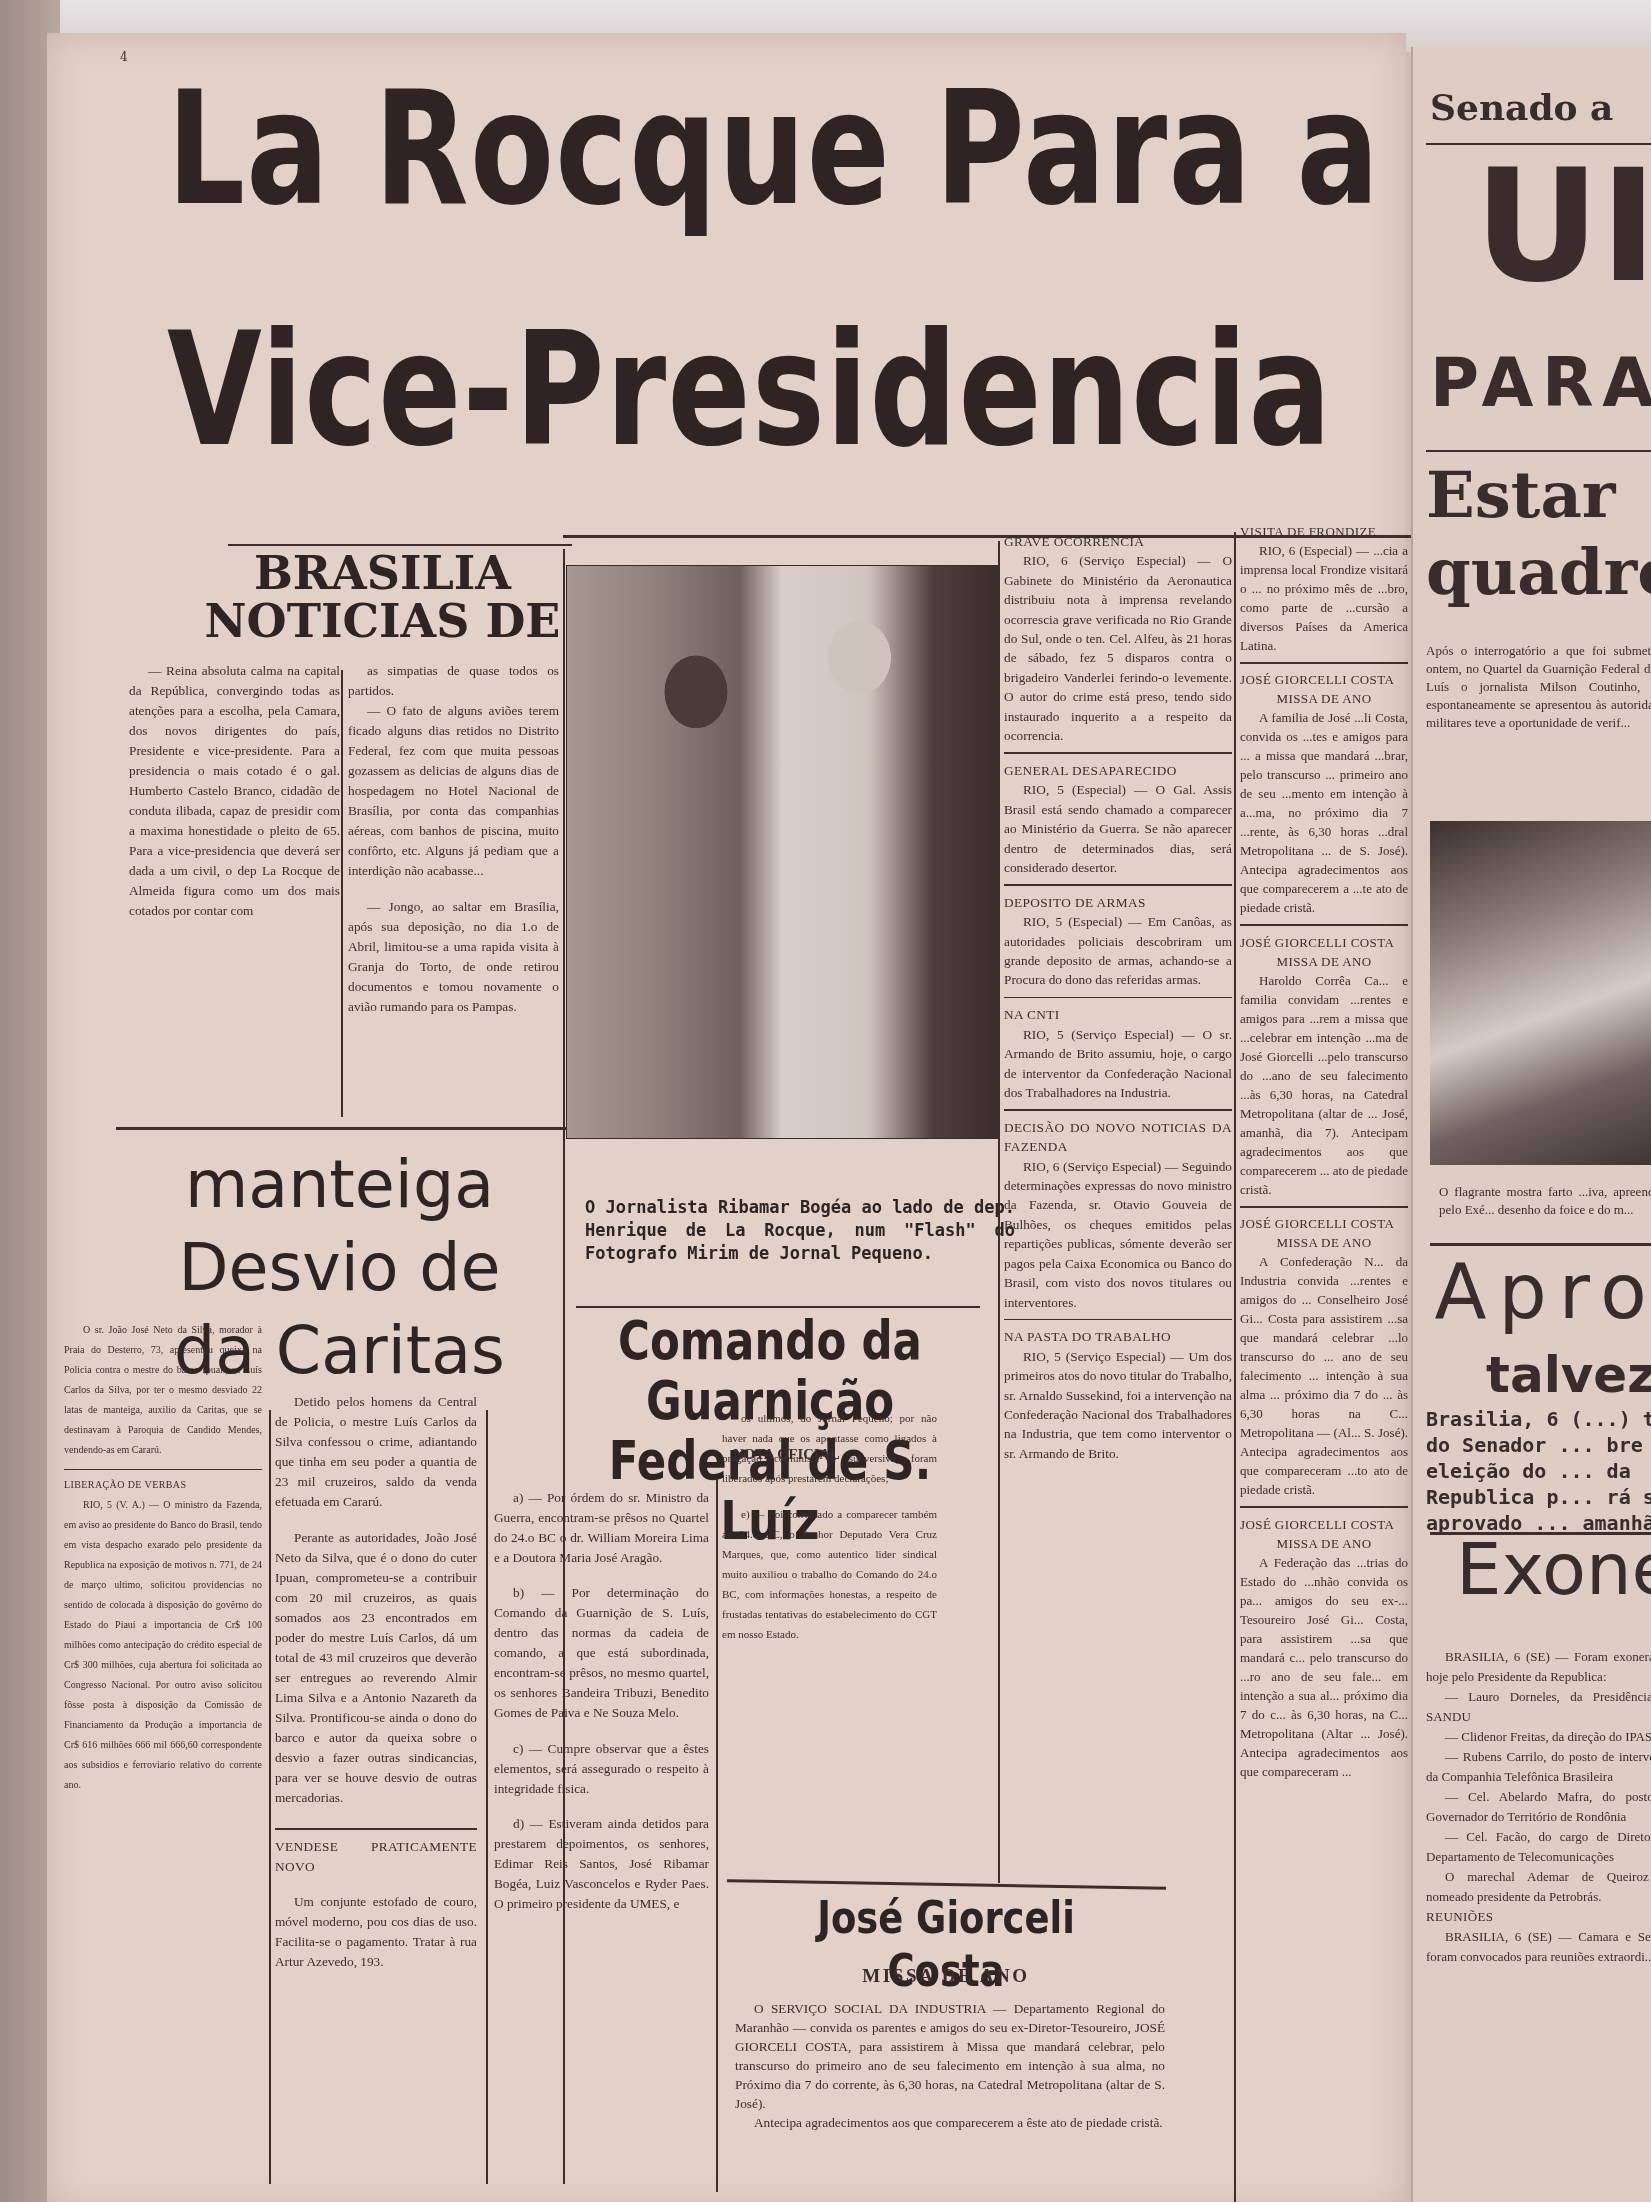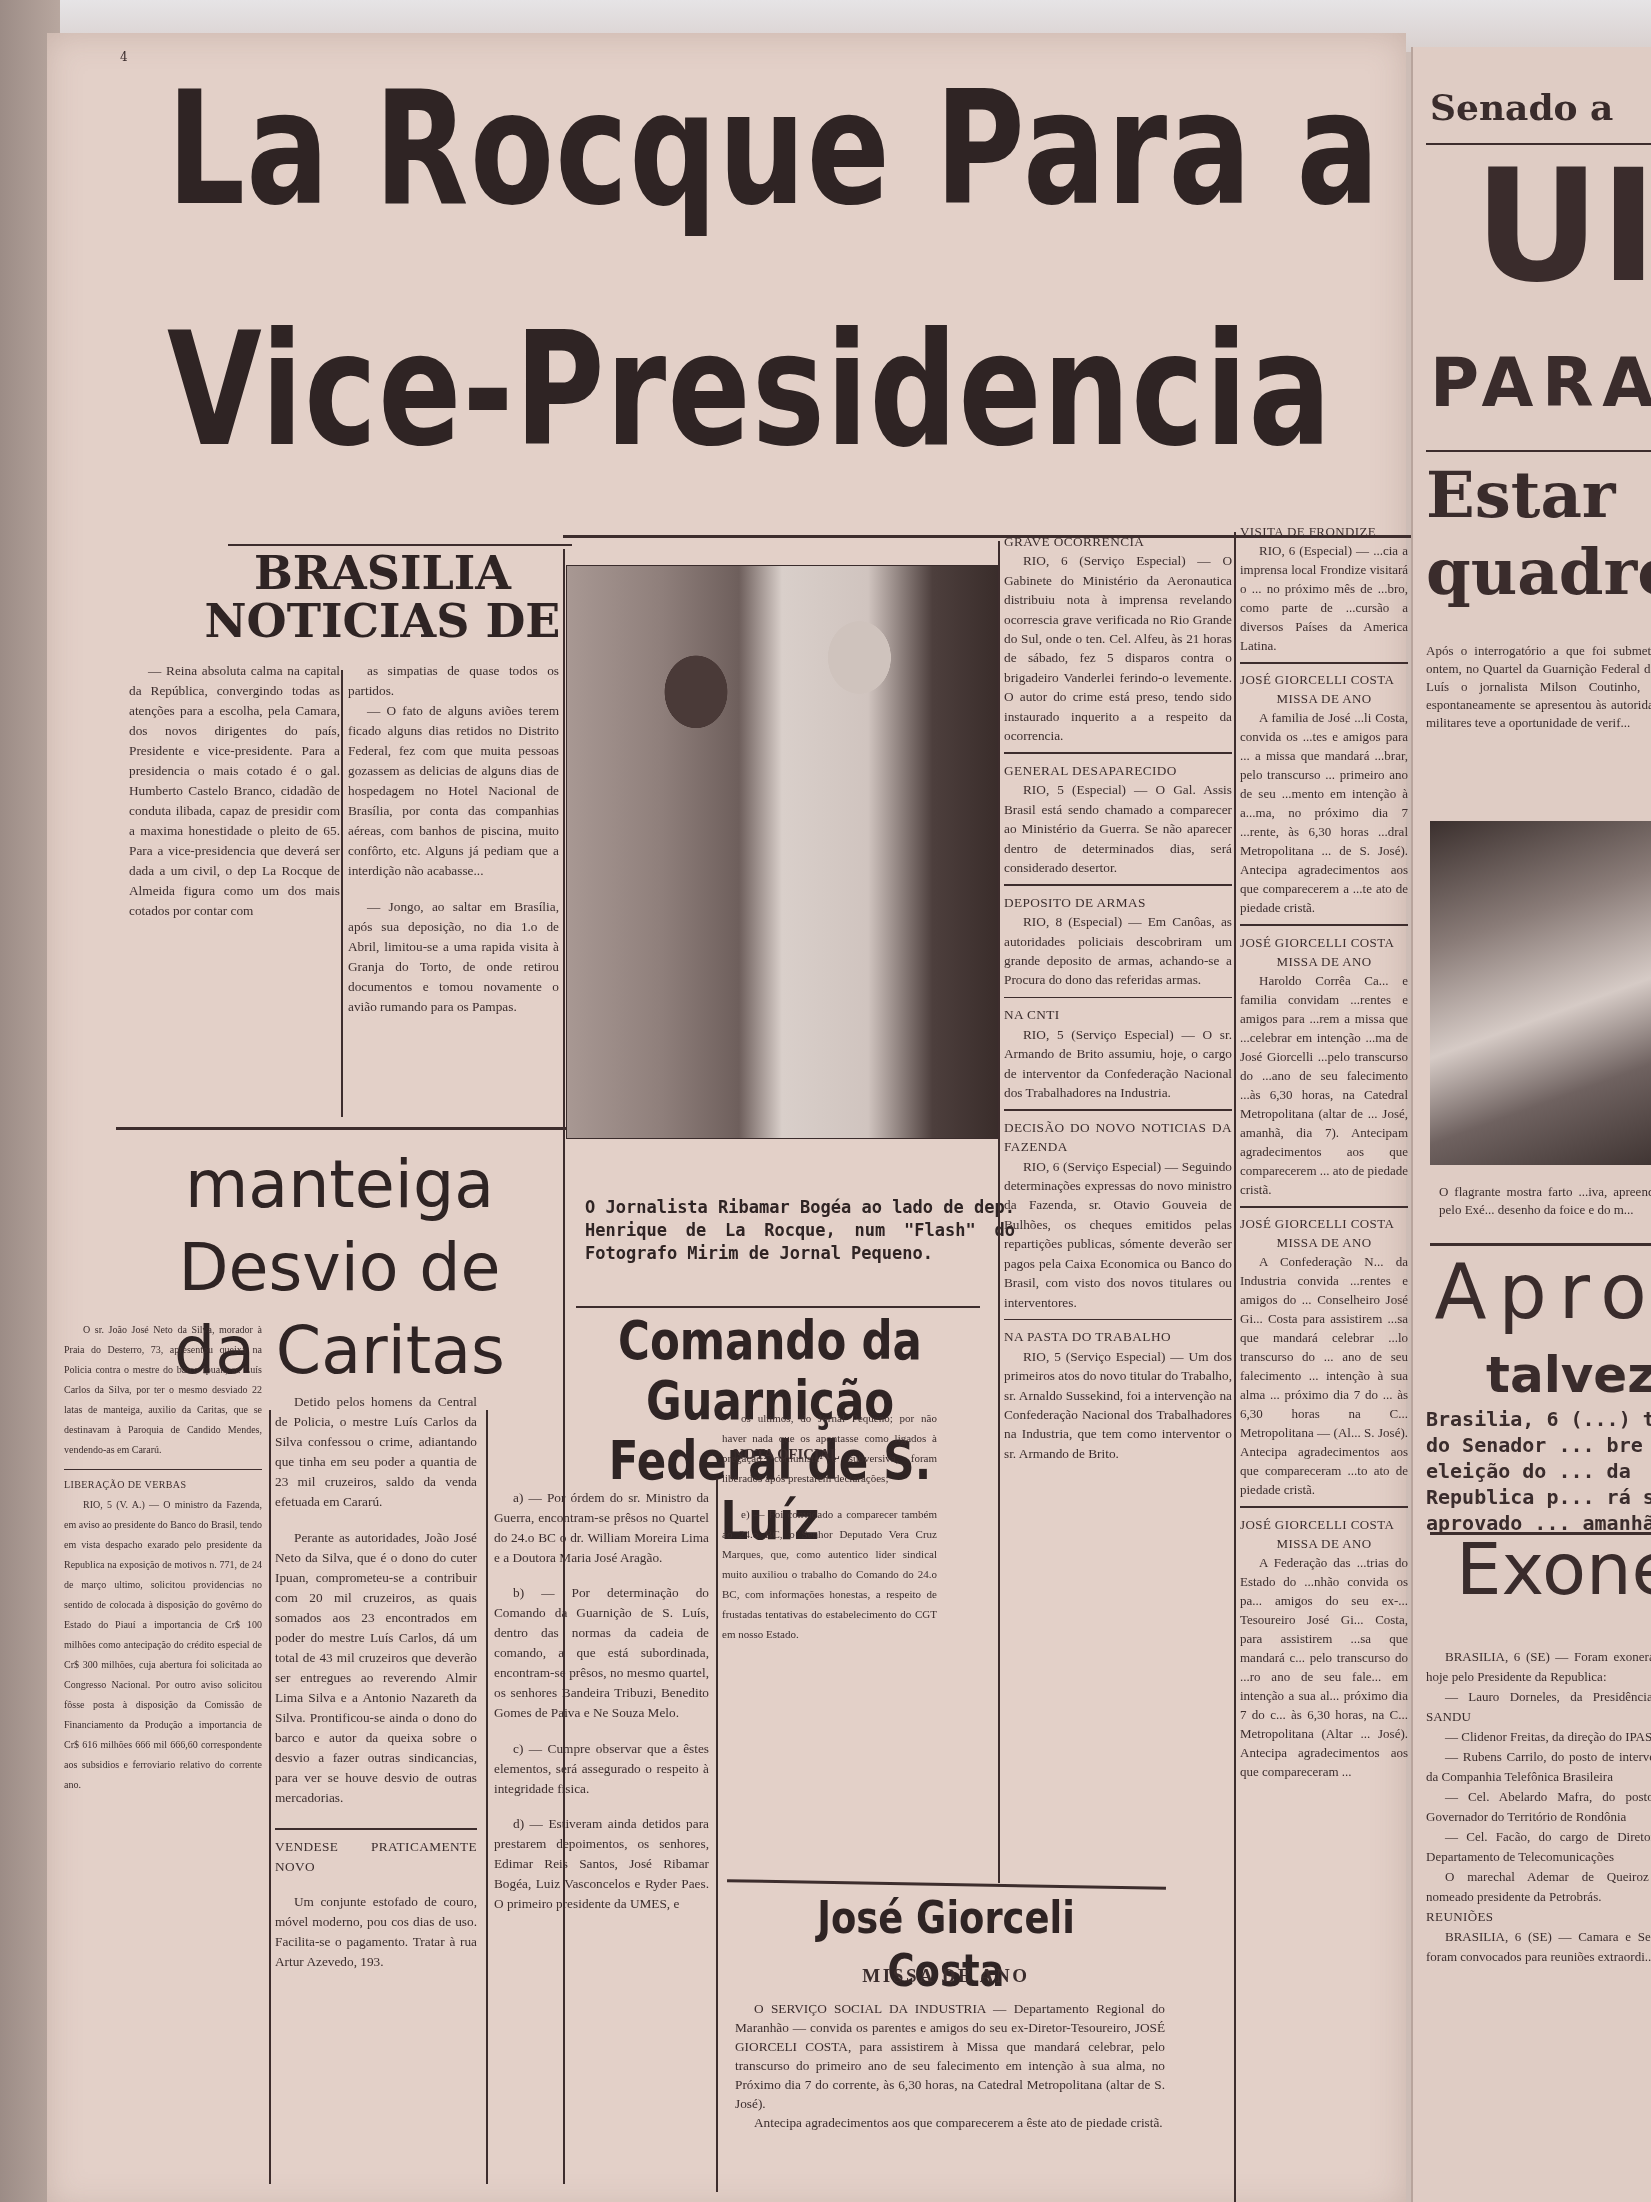--- a/index.html
+++ b/index.html
@@ -117,21 +117,21 @@
 
   <div class="vline" style="left:951px;top:508px;height:1342px;"></div>
   <div class="abs col" style="left:957px;top:499px;width:228px;font-size:13.3px;line-height:19.4px;">
     <div class="hd">GRAVE OCORRENCIA</div>
     <p>RIO, 6 (Serviço Especial) — O Gabinete do Ministério da Aeronautica distribuiu nota à imprensa revelando ocorrescia grave verificada no Rio Grande do Sul, onde o ten. Cel. Alfeu, às 21 horas de sábado, fez 5 disparos contra o brigadeiro Vanderlei ferindo-o levemente. O autor do crime está preso, tendo sido instaurado inquerito a a respeito da ocorrencia.</p>
     <div style="height:1.7px;background:#3d2d2d;margin:6.9px 0;"></div>
     <div class="hd">GENERAL DESAPARECIDO</div>
     <p>RIO, 5 (Especial) — O Gal. Assis Brasil está sendo chamado a comparecer ao Ministério da Guerra. Se não aparecer dentro de determinados dias, será considerado desertor.</p>
     <div style="height:1.7px;background:#3d2d2d;margin:6.9px 0;"></div>
     <div class="hd">DEPOSITO DE ARMAS</div>
-    <p>RIO, 8 (Especial) — Em Canôas, as autoridades policiais descobriram um grande deposito de armas, achando-se a Procura do dono das referidas armas.</p>
+    <p>RIO, 5 (Especial) — Em Canôas, as autoridades policiais descobriram um grande deposito de armas, achando-se a Procura do dono das referidas armas.</p>
     <div style="height:1.7px;background:#3d2d2d;margin:6.9px 0;"></div>
     <div class="hd">NA CNTI</div>
     <p>RIO, 5 (Serviço Especial) — O sr. Armando de Brito assumiu, hoje, o cargo de interventor da Confederação Nacional dos Trabalhadores na Industria.</p>
     <div style="height:1.7px;background:#3d2d2d;margin:6.9px 0;"></div>
     <div class="hd">DECISÃO DO NOVO NOTICIAS DA FAZENDA</div>
     <p>RIO, 6 (Serviço Especial) — Seguindo determinações expressas do novo ministro da Fazenda, sr. Otavio Gouveia de Bulhões, os cheques emitidos pelas repartições publicas, sómente deverão ser pagos pela Caixa Economica ou Banco do Brasil, com visto dos novos titulares ou interventores.</p>
     <div style="height:1.7px;background:#3d2d2d;margin:6.9px 0;"></div>
     <div class="hd">NA PASTA DO TRABALHO</div>
     <p>RIO, 5 (Serviço Especial) — Um dos primeiros atos do novo titular do Trabalho, sr. Arnaldo Sussekind, foi a intervenção na Confederação Nacional dos Trabalhadores na Industria, que tem como interventor o sr. Armando de Brito.</p>
   </div>

